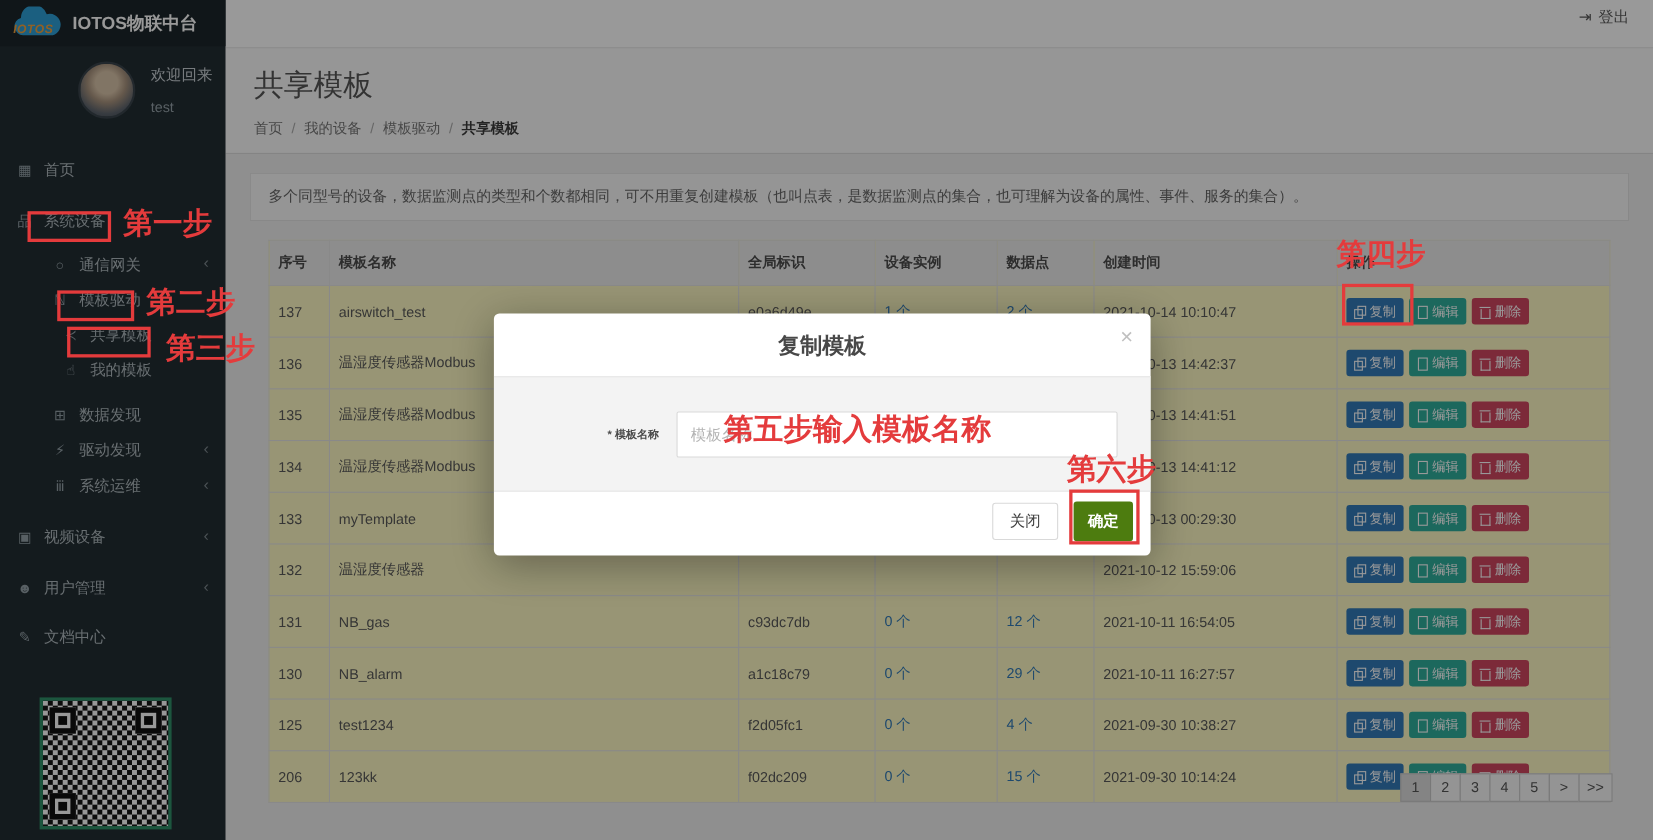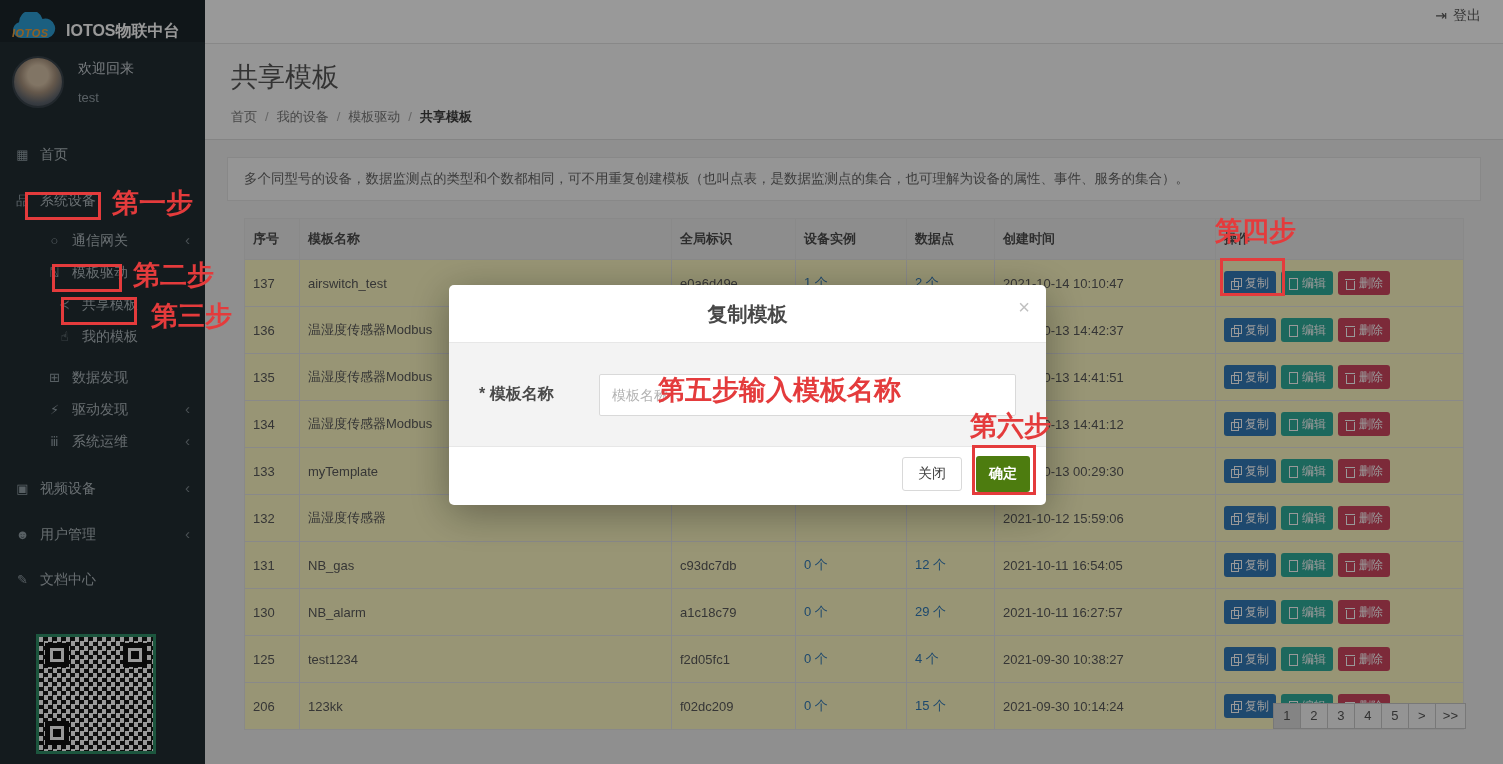--- a/index.html
+++ b/index.html
@@ -3,26 +3,26 @@
 <meta charset="utf-8">
 <style>
   * { margin:0; padding:0; box-sizing:border-box; }
   html,body { width:1503px; height:764px; overflow:hidden;
     font-family:"Liberation Sans","DejaVu Sans",sans-serif; }
   .app { position:relative; width:1503px; height:764px; background:#efefef; }
 
   
   .sidebar { position:absolute; left:0; top:0; width:205px; height:764px;
     background:#222d32; z-index:1; }
-  .logo-bar { height:42px; background:#1c262b; display:flex; align-items:flex-end; padding:0 10px; }
+  .logo-bar { height:42px; background:#1c262b; display:flex; align-items:center; padding:0 10px; }
   .logo-cloud { position:relative; width:48px; height:30px; flex:0 0 auto; }
   .logo-text { position:absolute; left:2px; bottom:3px; font-style:italic; font-weight:bold;
     font-size:11px; color:#f0a03c; letter-spacing:.5px; }
   .app-title { color:#fff; font-size:16px; font-weight:bold; margin-left:8px; white-space:nowrap; }
-  .user-panel { display:flex; padding:14px 12px 16px 12px; }
+  .user-panel { display:flex; padding:14px 12px 16px 12px;justify-content:flex-end; }
   .avatar { width:52px; height:52px; border-radius:50%;
     background:radial-gradient(circle at 50% 36%, #d8c3a8 0 26%, #a8937e 45%, #5d646d 72%, #3a434c 100%);
     border:2px solid #39444b; flex:0 0 auto; }
   .user-info { margin-left:14px; padding-top:4px; }
   .welcome { font-size:14px; color:#c7ced3; }
   .username { font-size:13px; color:#95a1a8; margin-top:12px; }
   .menu { padding-top:14px; }
   .menu-item { position:relative; height:32px; line-height:32px; font-size:14px;
     color:#aeb8bd; cursor:pointer; white-space:nowrap; }
   .menu-item .mi-icon { display:inline-block; width:17px; color:#93a0a7; font-size:13px;
@@ -94,22 +94,22 @@
 
   
   .dim { position:fixed; inset:0; background:rgba(0,0,0,.40); z-index:40; }
   .modal { position:fixed; left:449px; top:285px; width:597px; z-index:60; background:#fff;
     border-radius:5px; box-shadow:0 8px 40px rgba(0,0,0,.35); overflow:hidden; }
   .modal-header { position:relative; padding:16px 0 14px; text-align:center; }
   .modal-title { font-size:20px; font-weight:bold; color:#484848; }
   .modal-close { position:absolute; right:16px; top:11px; font-size:20px; color:#c0c0c0; cursor:pointer; }
   .modal-body { background:#f3f3f3; border-top:1px solid #e7e7e7; border-bottom:1px solid #e7e7e7;
     padding:24px 30px 24px 30px; display:flex; align-items:center; height:105px; }
-  .field-label { width:120px; font-size:16px; font-weight:bold;
-    color:#4a4a4a; margin-right:0; flex:0 0 auto; }
+  .field-label { width:120px; text-align:right; font-size:10px; font-weight:bold;
+    color:#4a4a4a; margin-right:16px; flex:0 0 auto; }
   .field-input { flex:1; height:42px; border:1px solid #d9d9d9; border-radius:2px;
     padding:0 12px; font-size:14px; color:#333; background:#fff; outline:none;
     font-family:"Liberation Sans","DejaVu Sans",sans-serif; }
   .field-input::placeholder { color:#b3b3b3; }
   .modal-footer { padding:9px 16px 13px; display:flex; justify-content:flex-end; align-items:center; }
   .btn-mclose { background:#fff; border:1px solid #d9d9d9; border-radius:3px; height:34px;
     padding:0 15px; font-size:14px; color:#3f3f3f; cursor:pointer; margin-right:14px;
     font-family:"Liberation Sans","DejaVu Sans",sans-serif; }
   .btn-confirm { background:#4d7c0f; border:none; border-radius:3px; height:36px;
     padding:0 13px; font-size:14px; font-weight:bold; color:#fff; cursor:pointer;

